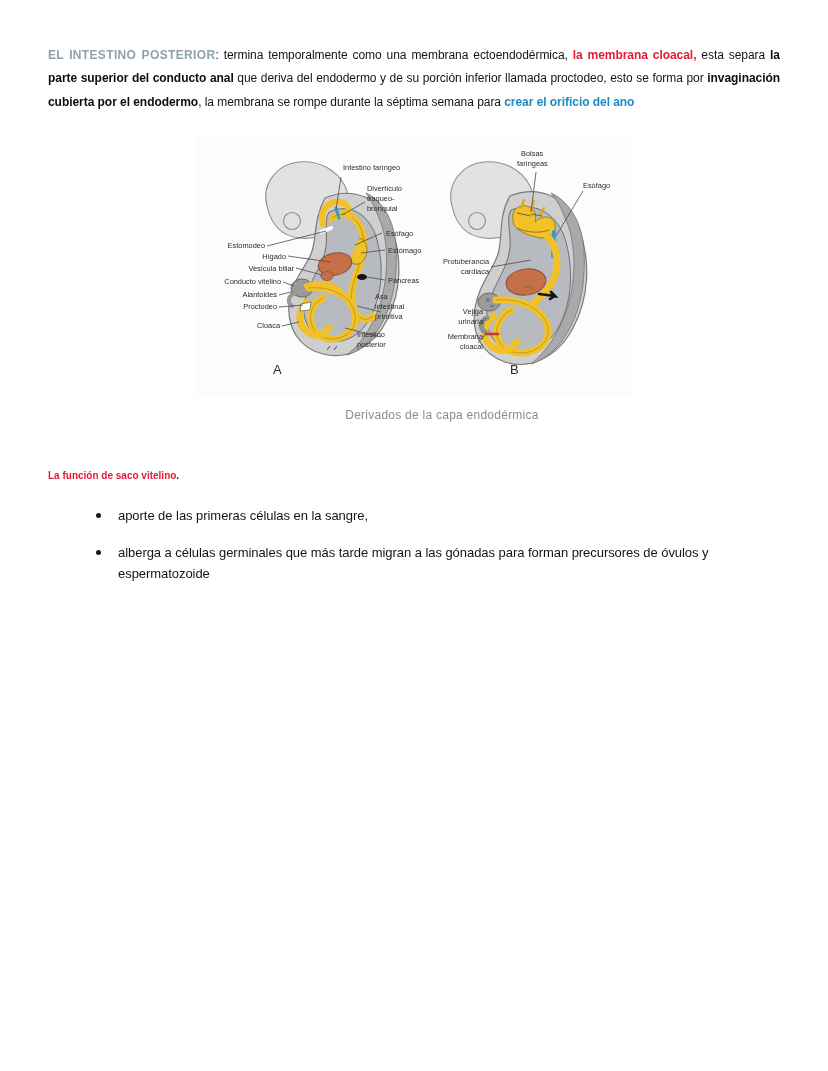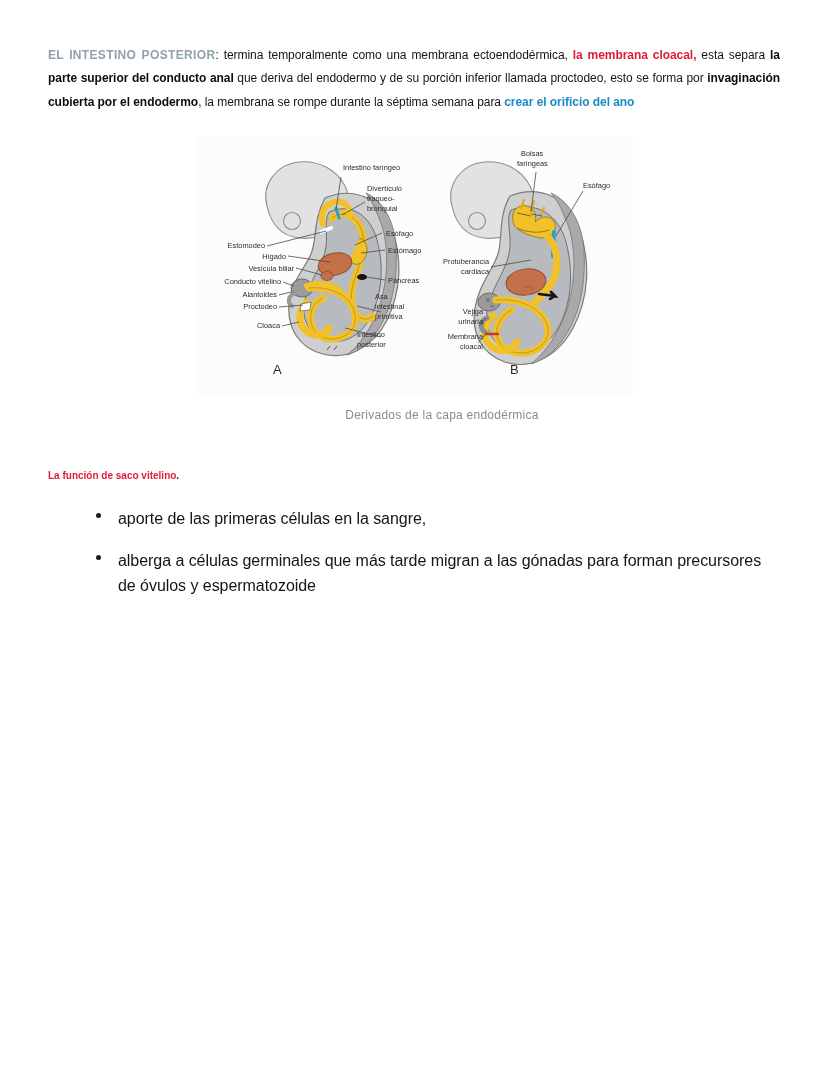--- a/index.html
+++ b/index.html
@@ -96,21 +96,21 @@
   }
   .red-head .dot { color: #1a1a1a; font-weight: 700; }
 
   ul.bullets {
     margin: 22px 0 0 0;
     padding: 0 0 0 48px;
     list-style: none;
   }
   ul.bullets li {
     position: relative;
-    font-size: 16px;
+    font-size: 13px;
     line-height: 1.6;
     color: #141414;
     margin-bottom: 16px;
     padding-left: 22px;
     letter-spacing: -0.05px;
   }
   ul.bullets li::before {
     content: "";
     position: absolute;
     left: 0;

